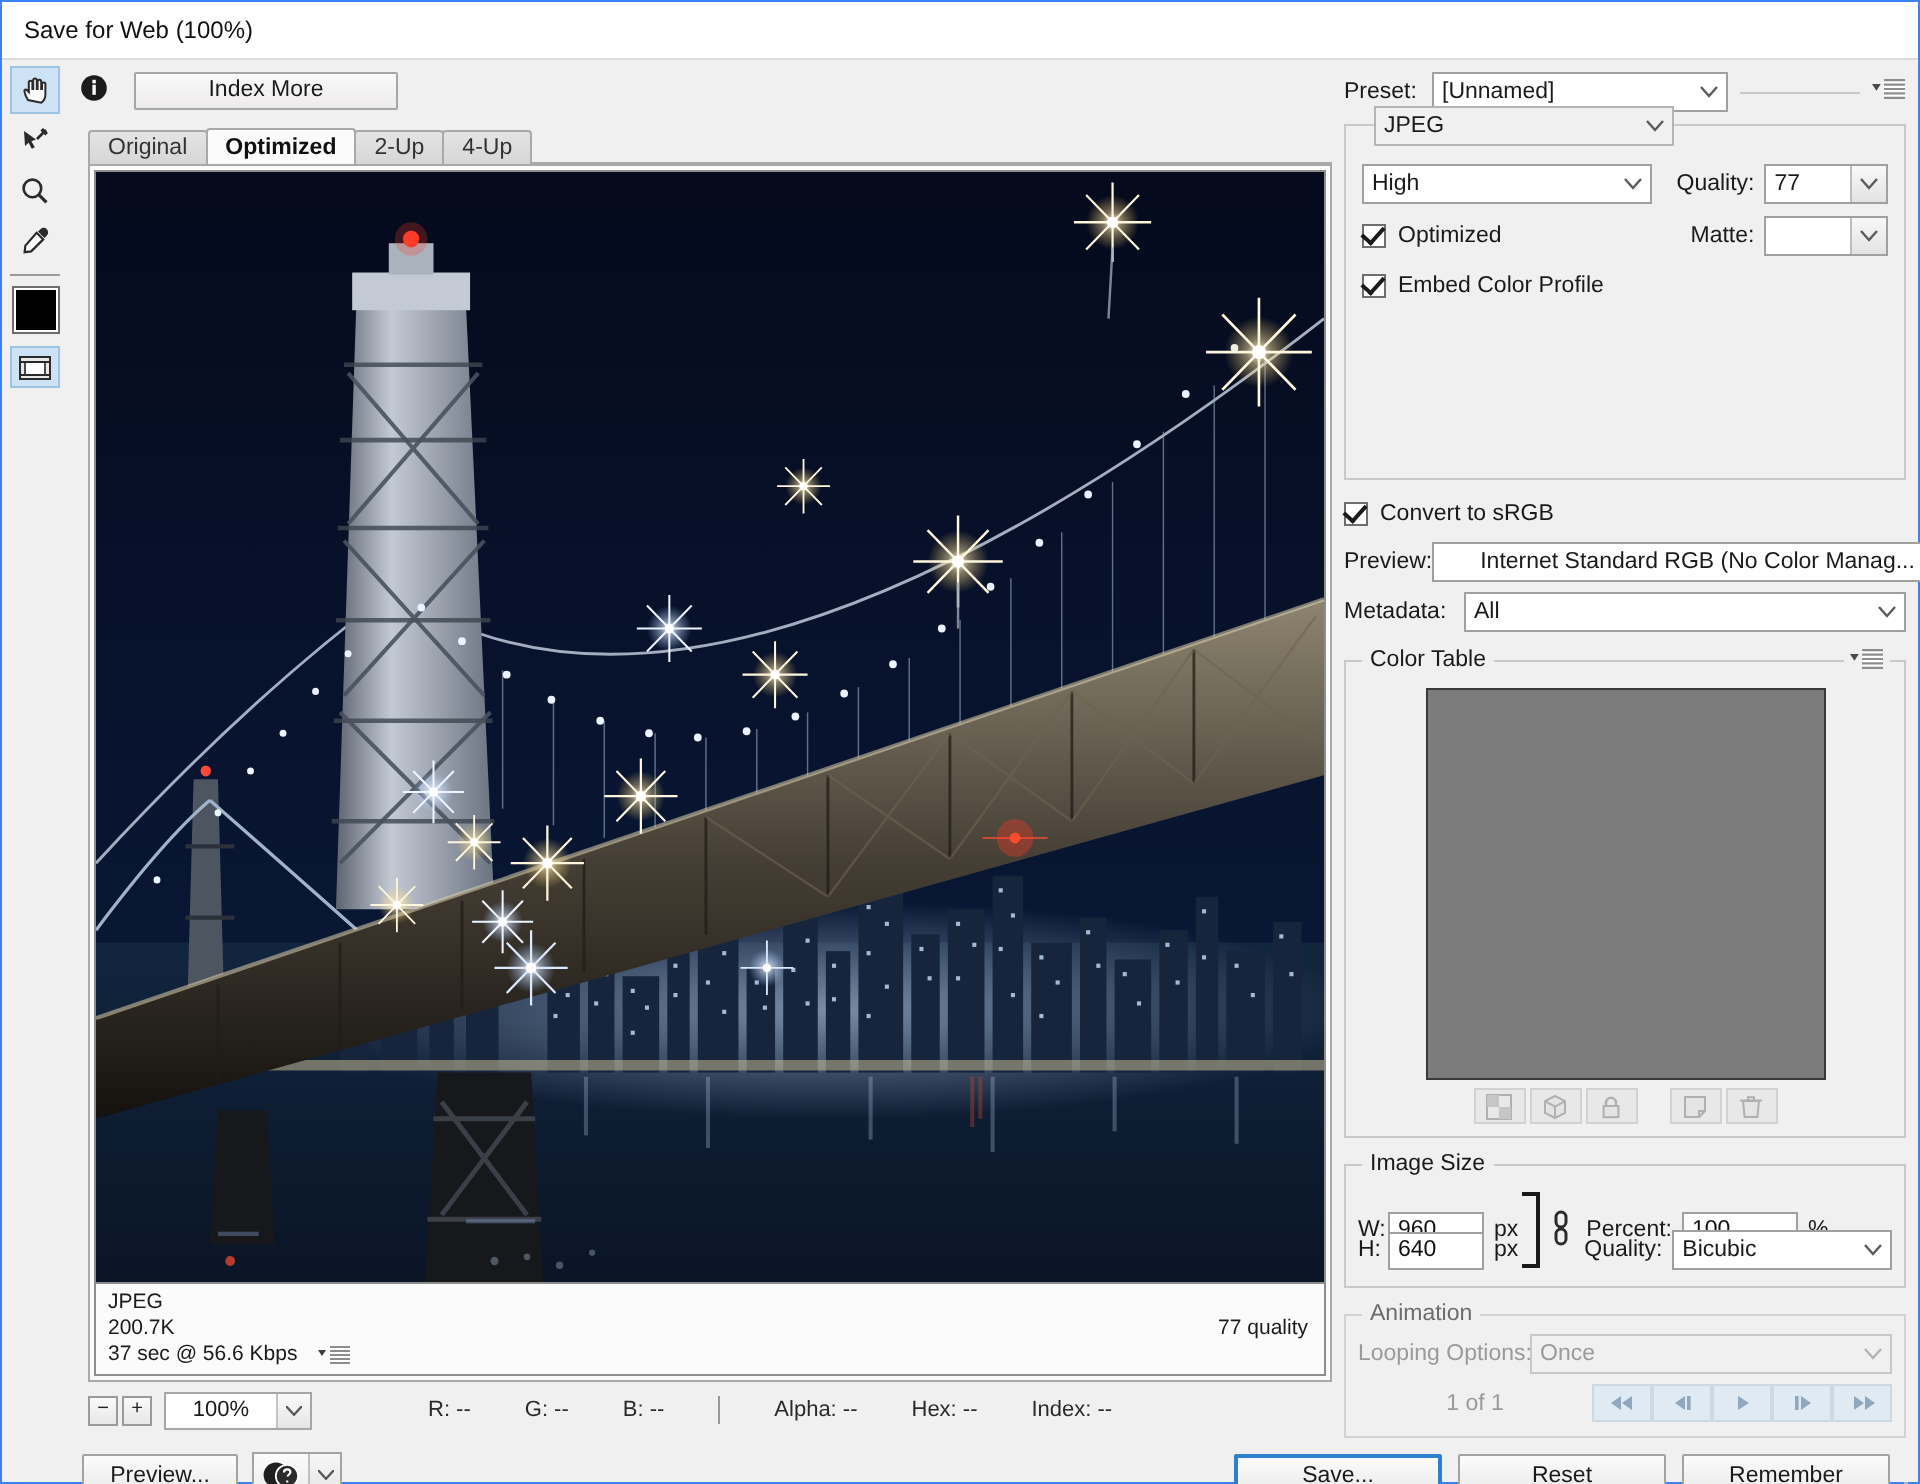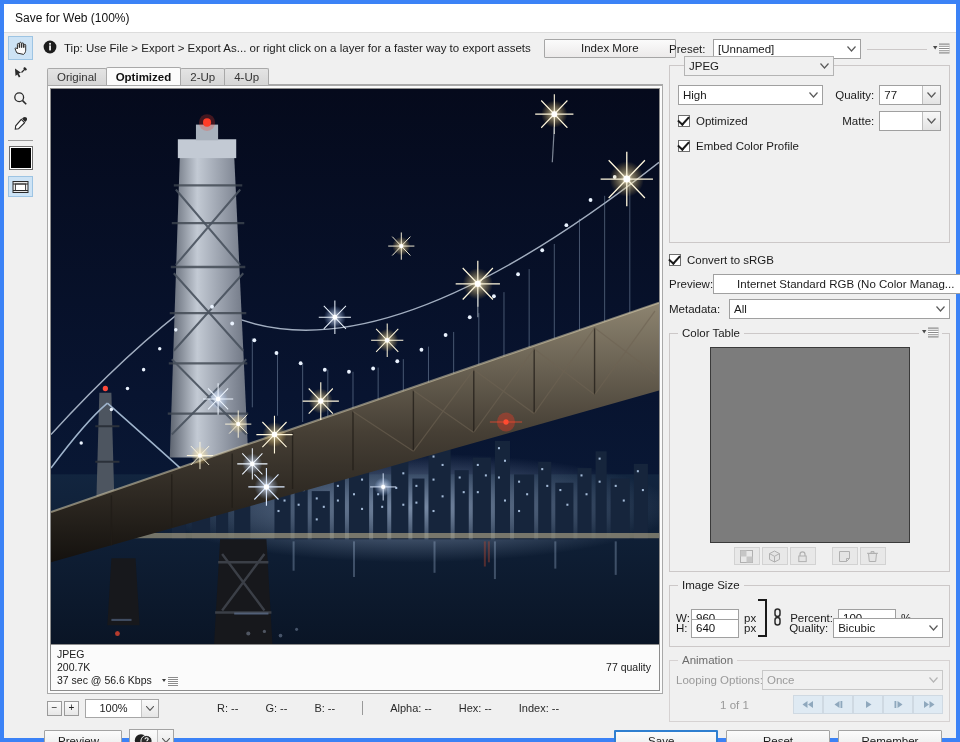--- a/index.html
+++ b/index.html
@@ -8,21 +8,21 @@
     width:960px; height:742px;
     font-family:"Liberation Sans", sans-serif;
     font-size:11.5px;
     color:#1a1a1a;
     background:#f0f0f0;
     overflow:hidden;
     -webkit-font-smoothing:antialiased;
   }
   .window {
     position:absolute; inset:0;
-    border:4px solid #3b82f6;
+    border:1px solid #3b82f6;
     background:#f0f0f0;
     display:flex; flex-direction:column;
   }
   
   .titlebar {
     height:29px; flex:0 0 29px;
     background:#ffffff;
     border-bottom:1px solid #dcdcdc;
     display:flex; align-items:center;
     padding-left:11px;
@@ -296,21 +296,20 @@
     <div class="center">
 
       <div class="tipbar">
         <span class="info-ico">
           <svg width="14" height="14" viewBox="0 0 14 14">
               <circle cx="7" cy="7" r="6.4" fill="#1c1c1c"></circle>
               <rect x="6.2" y="5.4" width="1.7" height="5" fill="#fff"></rect>
               <rect x="6.2" y="2.9" width="1.7" height="1.8" fill="#fff"></rect>
             </svg>
         </span>
-        <span class="tiptext">Tip: Use File &gt; Export &gt; Export As...  or right click on a layer for a faster way to export assets</span>
         <div class="learnmore">Index More</div>
       </div>
 
       <div class="tabs">
         <div class="tab">Original</div>
         <div class="tab active">Optimized</div>
         <div class="tab">2-Up</div>
         <div class="tab">4-Up</div>
         <div class="tabfill"></div>
       </div>

